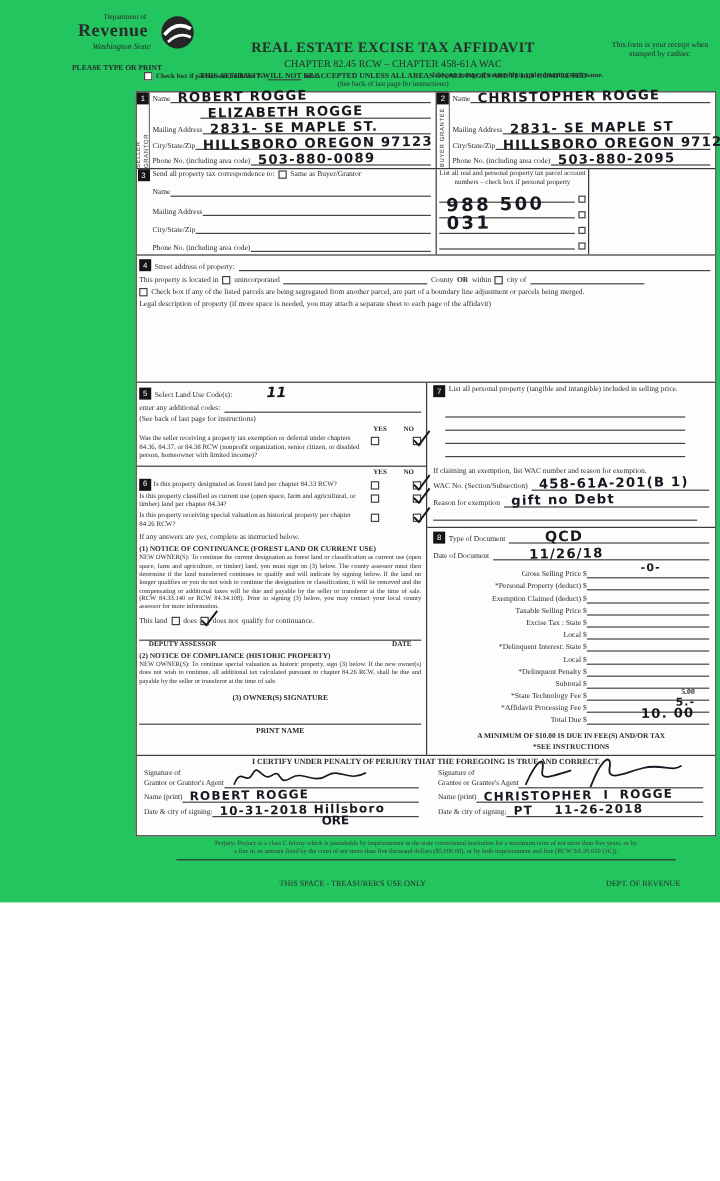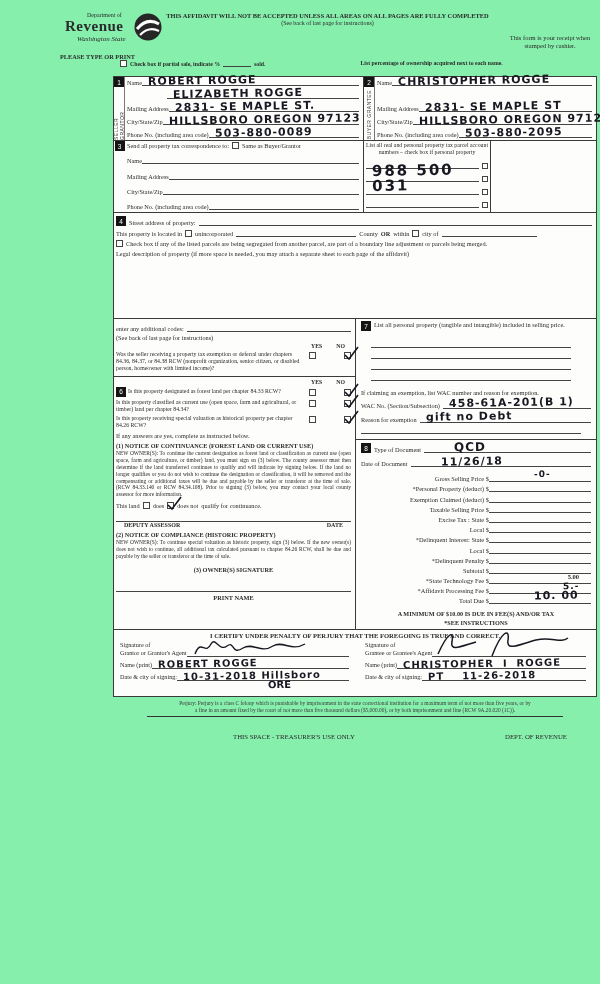--- a/index.html
+++ b/index.html
@@ -1,18 +1,18 @@
 <!DOCTYPE html>
 <html><head>
 <meta charset="utf-8">
 <style>
   * { margin:0; padding:0; box-sizing:border-box; }
   html,body { width:600px; }
   body { font-family:"Liberation Serif", serif; background:#fff; color:#2b2b2b; }
-  .page { position:relative; width:600px; height:984px; background:#86efac; overflow:hidden; }
+  .page { position:relative; width:600px; height:752px; background:#22c55e; overflow:hidden; }
 
   
   .hdr { position:absolute; top:10px; left:60px; width:535px; }
   .logo-wrap { position:absolute; left:5px; top:2px; width:150px; }
   .logo-dept { font-size:6px; margin-left:22px; }
   .logo-rev { font-size:15px; font-weight:bold; letter-spacing:.5px; }
   .logo-state { font-size:7px; font-style:italic; margin-left:12px; }
   .logo-circ { position:absolute; left:68px; top:0px; }
   .hdr-title { text-align:center; margin-top:22px; font-size:12px; font-weight:bold; letter-spacing:.4px; }
   .hdr-sub { text-align:center; font-size:8.5px; margin-top:1px; }
@@ -104,20 +104,22 @@
     <div class="logo-wrap">
       <div class="logo-dept">Department of</div>
       <div class="logo-rev">Revenue</div>
       <div class="logo-state">Washington State</div>
       <svg class="logo-circ" width="30" height="30" viewBox="0 0 30 30">
         <circle cx="15" cy="15" r="13.5" fill="#262626"></circle>
         <path d="M4 17 Q14 5 26 12" stroke="#fdfdfb" stroke-width="3" fill="none"></path>
         <path d="M7 23 Q16 14 26 19" stroke="#fdfdfb" stroke-width="2.2" fill="none"></path>
       </svg>
     </div>
+    <div class="hdr-title">REAL ESTATE EXCISE TAX AFFIDAVIT</div>
+    <div class="hdr-sub">CHAPTER 82.45 RCW – CHAPTER 458-61A WAC</div>
     <div class="hdr-warn">THIS AFFIDAVIT WILL NOT BE ACCEPTED UNLESS ALL AREAS ON ALL PAGES ARE FULLY COMPLETED</div>
     <div class="hdr-instr">(See back of last page for instructions)</div>
     <div class="hdr-receipt">This form is your receipt when stamped by cashier.</div>
     <div class="hdr-please">PLEASE TYPE OR PRINT</div>
   </div>
 
   <div class="presale-row">
     <div class="presale-left">
       <span class="cb"></span>
       <span>Check box if partial sale, indicate %</span>
@@ -278,20 +280,25 @@
         <span class="txt-6">Check box if any of the listed parcels are being segregated from another parcel, are part of a boundary line adjustment or parcels being merged.</span>
       </div>
       <div class="inline-field">
         <span class="txt-6">Legal description of property (if more space is needed, you may attach a separate sheet to each page of the affidavit)</span>
       </div>
     </div>
 
     <div class="rowD">
 
       <div class="dleft">
+        <div class="inline-field" style="margin-top:0;">
+          <span class="secno">5</span>
+          <span class="lbl">Select Land Use Code(s):</span>
+          <span class="hw" style="font-size:12px; font-style:italic; margin-left:25px;">11</span>
+        </div>
         <div class="inline-field">
             <span class="lbl">enter any additional codes:</span>
             <span class="line"></span>
           </div>
         <div class="txt-6" style="margin-top:2px;">(See back of last page for instructions)</div>
 
         <div class="yn-head">
           <span>YES</span>
           <span>NO</span>
         </div>

